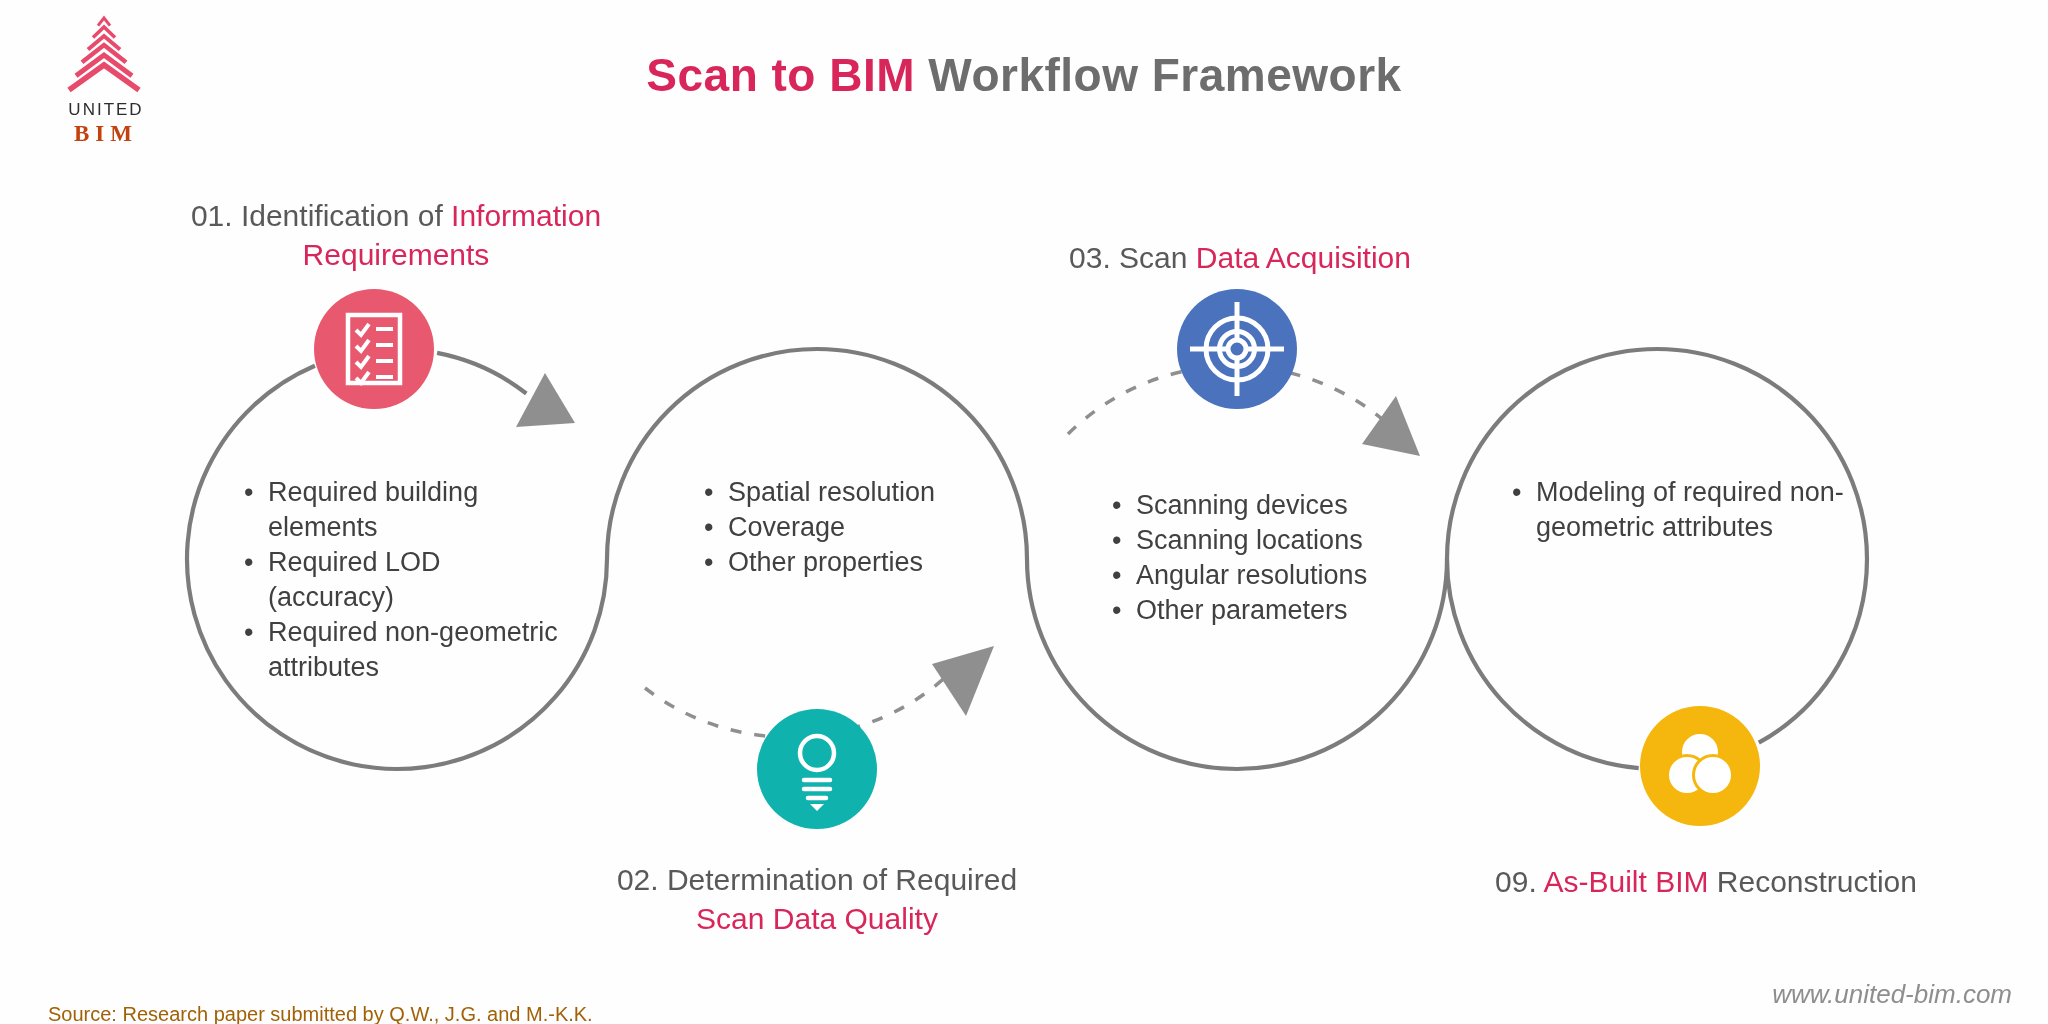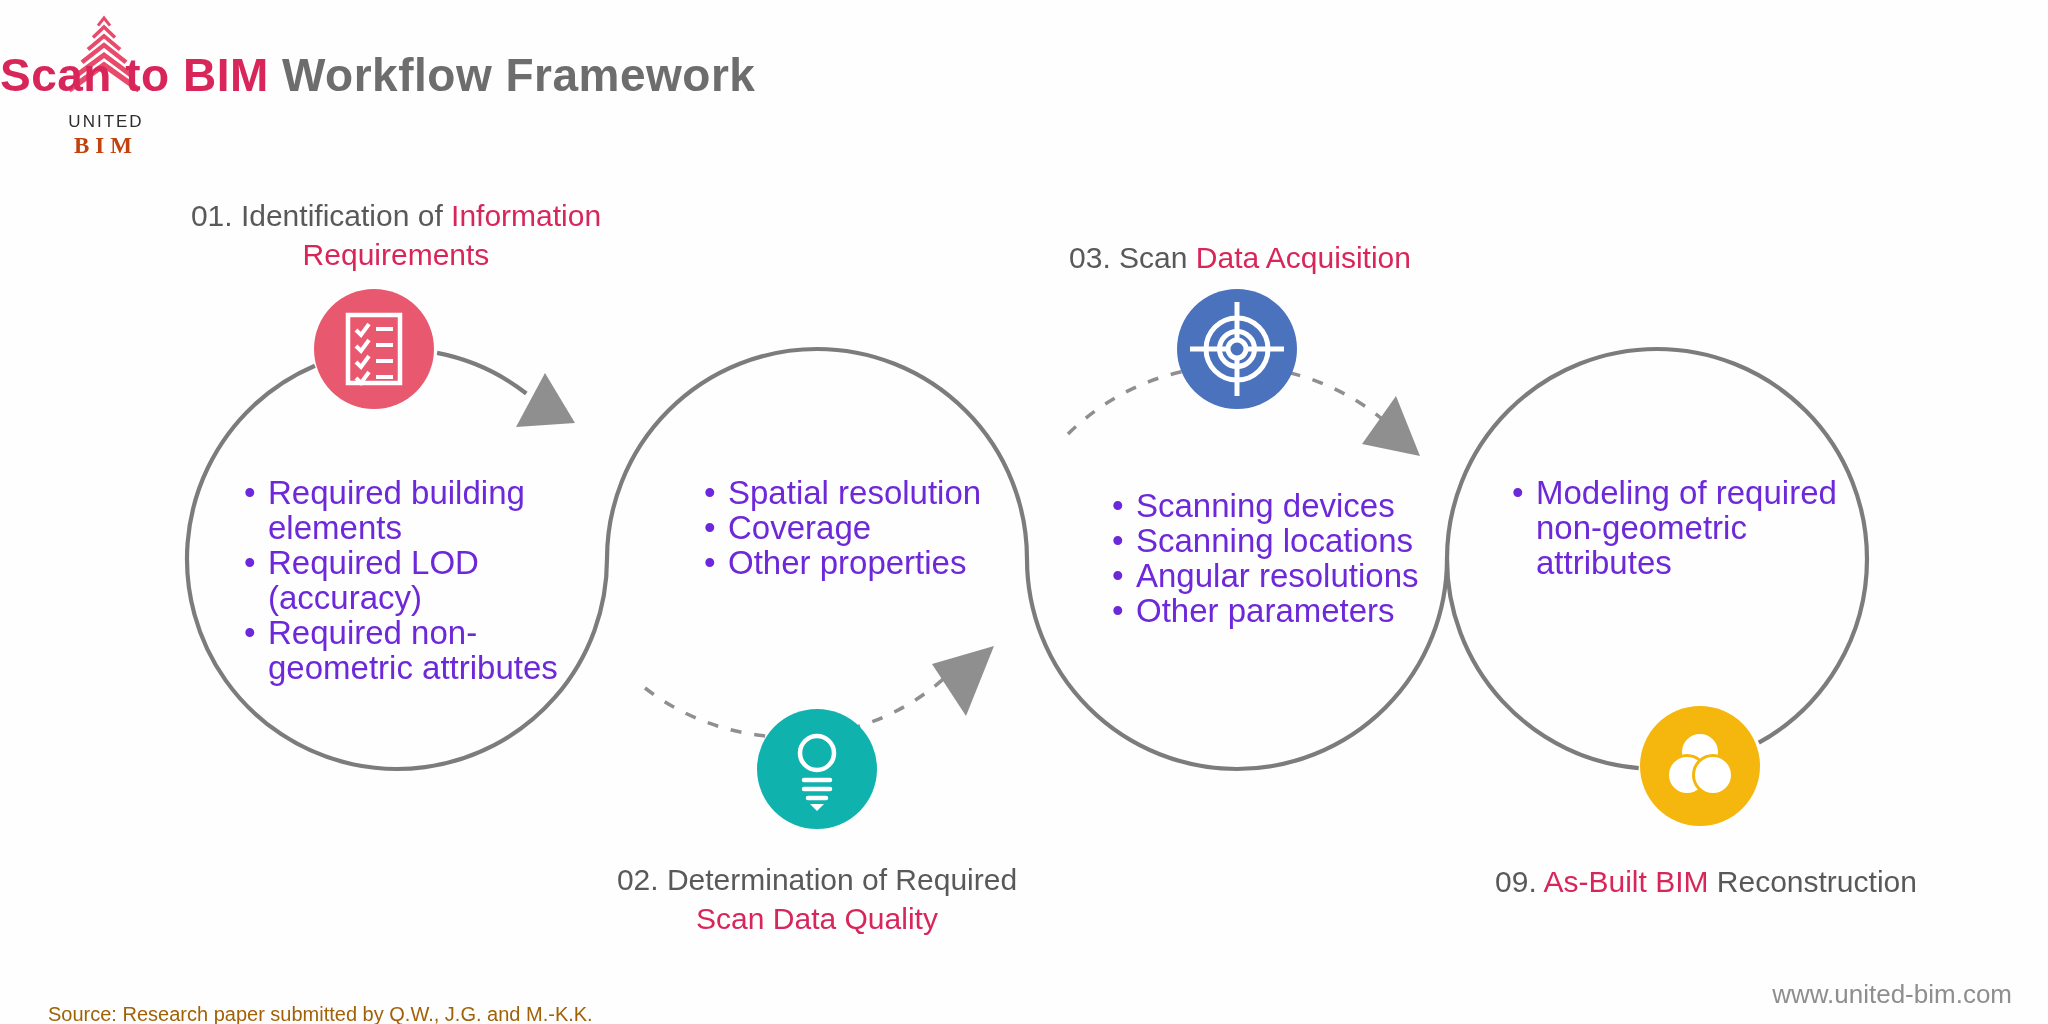--- a/index.html
+++ b/index.html
@@ -4,53 +4,53 @@
 <style>
   html,body{margin:0;padding:0;}
   body{
     width:2048px;height:1024px;position:relative;overflow:hidden;
     background:#fefefe;
     font-family:"Liberation Sans", sans-serif;
   }
   .abs{position:absolute;}
   
   .title{
-    top:48px;left:0;width:2048px;
+    top:48px;left:0;width:2048px;text-align:center;
     font-size:46px;font-weight:bold;color:#6d6d6d;letter-spacing:.5px;
   }
   .accent{color:#d9265a;}
   
   .logo{left:44px;top:14px;width:124px;text-align:center;}
-  .logo .word{font-size:17px;color:#2d2d2d;letter-spacing:2px;margin-top:14px;}
+  .logo .word{font-size:17px;color:#2d2d2d;letter-spacing:2px;margin-top:2px;}
   .logo .brand{
     font-family:"Liberation Serif", serif;font-weight:bold;
     font-size:23px;color:#c2410c;letter-spacing:6px;margin-top:1px;
   }
   
   .step-heading{
     font-size:30px;color:#595959;text-align:center;line-height:39px;
   }
   #heading-1{left:160px;top:196px;width:472px;}
   #heading-2{left:587px;top:860px;width:460px;}
   #heading-3{left:1000px;top:238px;width:480px;}
   #heading-4{left:1406px;top:862px;width:600px;}
   
   .bullets{
     margin:0;padding:0;list-style:none;
-    font-size:33px;color:#6d28d9;line-height:35px;
+    font-size:27px;color:#404040;line-height:35px;
   }
   .bullets li{position:relative;padding-left:28px;}
   .bullets li::before{content:"\2022";position:absolute;left:4px;}
   #bullets-1{left:240px;top:475px;width:330px;}
   #bullets-2{left:700px;top:475px;width:300px;}
   #bullets-3{left:1108px;top:488px;width:320px;}
   #bullets-4{left:1508px;top:475px;width:345px;}
   
   .footer-source{left:48px;top:1003px;font-size:20px;color:#a16207;}
-  .footer-site{right:36px;top:979px;font-size:26px;color:#8e8e8e;}
+  .footer-site{right:36px;top:979px;font-size:26px;color:#8e8e8e;font-style:italic;}
   svg{display:block;}
   #diagram{left:0;top:0;}
 </style>
 </head>
 <body>
 
 <svg id="diagram" class="abs" width="2048" height="1024" viewBox="0 0 2048 1024">
 
   <path d="M 645 688 A 235 235 0 0 0 950 673" fill="none" stroke="#8f8f8f" stroke-width="3.5" stroke-dasharray="11 13"></path>
   <path d="M 1068 434 A 235 235 0 0 1 1388 424" fill="none" stroke="#8f8f8f" stroke-width="3.5" stroke-dasharray="11 13"></path>

